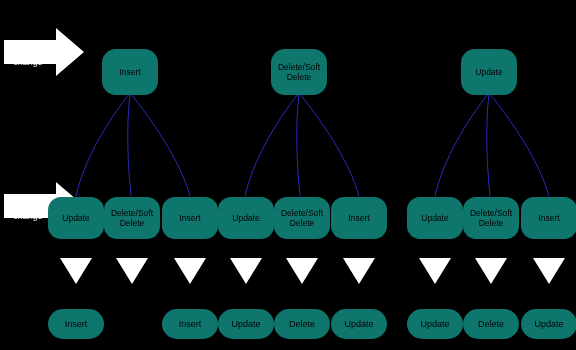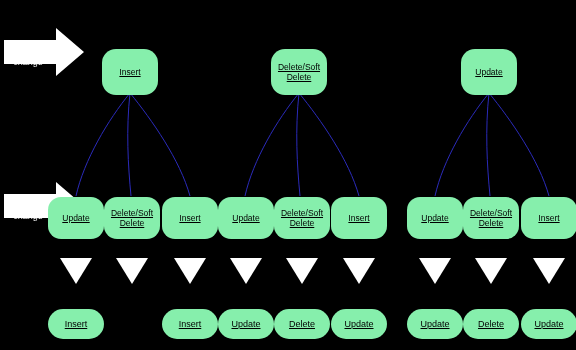--- a/index.html
+++ b/index.html
@@ -16,32 +16,31 @@
     position:absolute;
     color:#ffffff;
     font-size:9px;
     line-height:11px;
     text-align:center;
     width:44px;
   }
 
   .pill{
     position:absolute;
-    background:#86efac;
+    background:#0f766e;
     color:#000000;
     border-radius:12px;
     display:flex;
     align-items:center;
     justify-content:center;
     text-align:center;
     font-size:8.5px;
     line-height:10px;
     box-sizing:border-box;
     padding:1px 2px;
-    text-decoration:underline;
   }
   .pill.top{width:56px;height:46px;border-radius:14px;}
   .pill.mid{width:56px;height:42px;border-radius:13px;}
   .pill.bot{width:56px;height:30px;border-radius:15px;font-size:9px;}
 
   svg.overlay{position:absolute;left:0;top:0;width:576px;height:350px;pointer-events:none;}
 </style>
 </head>
 <body>
 

